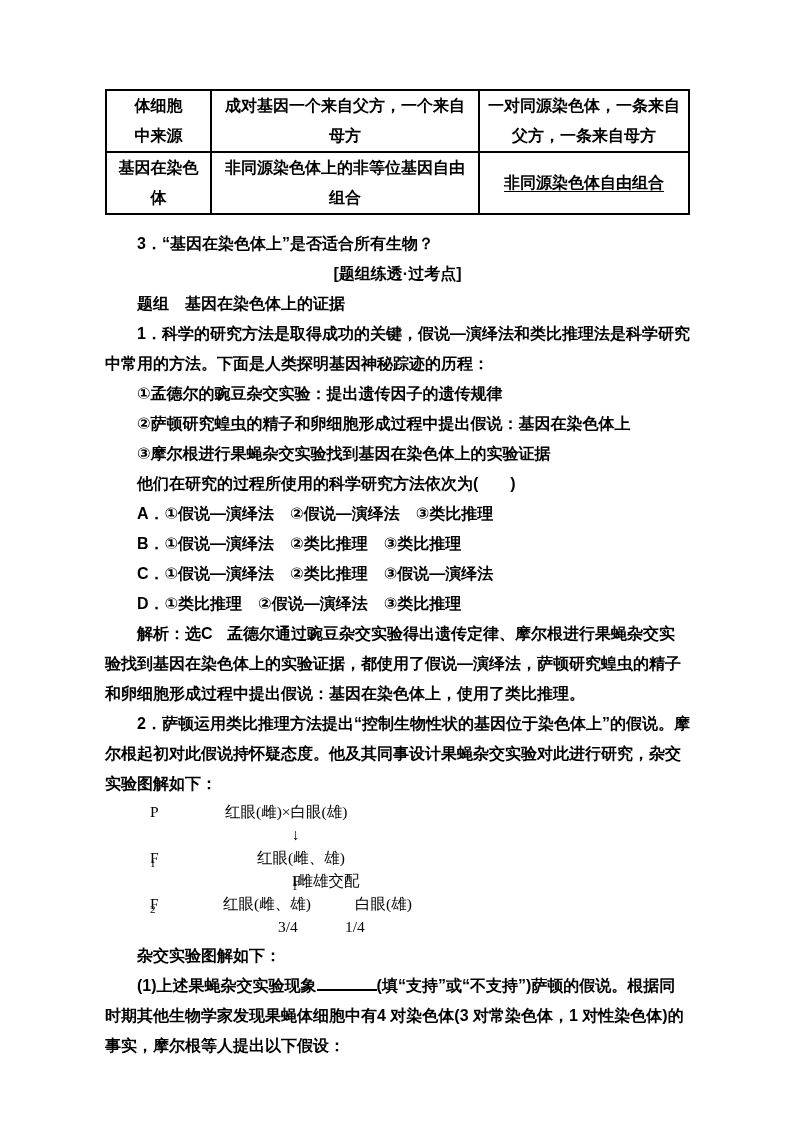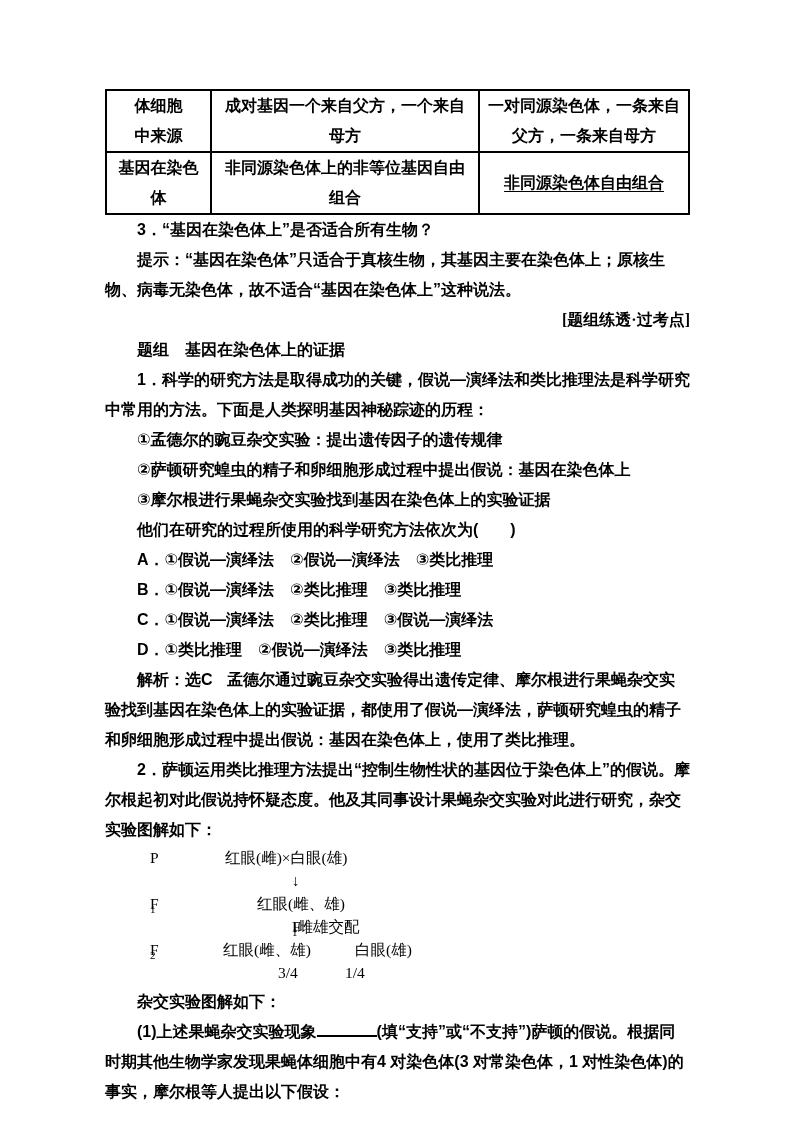--- a/index.html
+++ b/index.html
@@ -17,22 +17,22 @@
   table.cmp { width:100%; border-collapse:collapse; table-layout:fixed; }
   .cmp td { border:2px solid #000000; text-align:center; vertical-align:middle; padding:0 6px; line-height:30px; }
   .cmp .c1 { width:18%; }
   .cmp .c2 { width:46%; }
   .cmp .c3 { width:36%; }
   .cmp tr.r1 td { height:62px; }
   .cmp tr.r2 td { height:30px;margin-top:12px; }
   .u { text-decoration:underline; text-underline-offset:3px; }
 
   p.para { text-indent:2em; }
-  p.center { text-align:right; text-indent:0;font-family:Liberation Serif, serif; }
-  p.mt { }
+  p.center { text-align:center; text-indent:0; }
+  p.mt { margin-top:14px; }
   .ans-gap { margin-right:0.9em; }
 
   .blank { display:inline-block; border-bottom:2px solid #000000; height:0.95em; }
   .blank.short { width:60px; }
 
   .diagram {
     font-family:"Liberation Serif","DejaVu Serif",serif;
     font-weight:normal; font-size:15.5px; line-height:23px;
     margin:1px 0 3px 0;
   }
@@ -69,21 +69,20 @@
         <td class="c2">非同源染色体上的非等位基因自由组合</td>
         <td class="c3">
           <span class="u">非同源染色体自由组合</span>
         </td>
       </tr>
     </tbody>
       </table>
 
     <p class="para mt">3．“基因在染色体上”是否适合所有生物？</p>
 
-    <p class="para"><span>提示：</span><span>“基因在染色体”只适合于真核生物，其基因主要在染色体上；原核生物、病毒无染色体，故不适合“基因在染色体上”这种说法。</span></p>
 
     <p class="center">[题组练透·过考点]</p>
 
     <p class="para">题组　基因在染色体上的证据</p>
 
     <p class="para">1．科学的研究方法是取得成功的关键，假说—演绎法和类比推理法是科学研究中常用的方法。下面是人类探明基因神秘踪迹的历程：</p>
 
     <p class="para">①孟德尔的豌豆杂交实验：提出遗传因子的遗传规律</p>
     <p class="para">②萨顿研究蝗虫的精子和卵细胞形成过程中提出假说：基因在染色体上</p>
     <p class="para">③摩尔根进行果蝇杂交实验找到基因在染色体上的实验证据</p>

